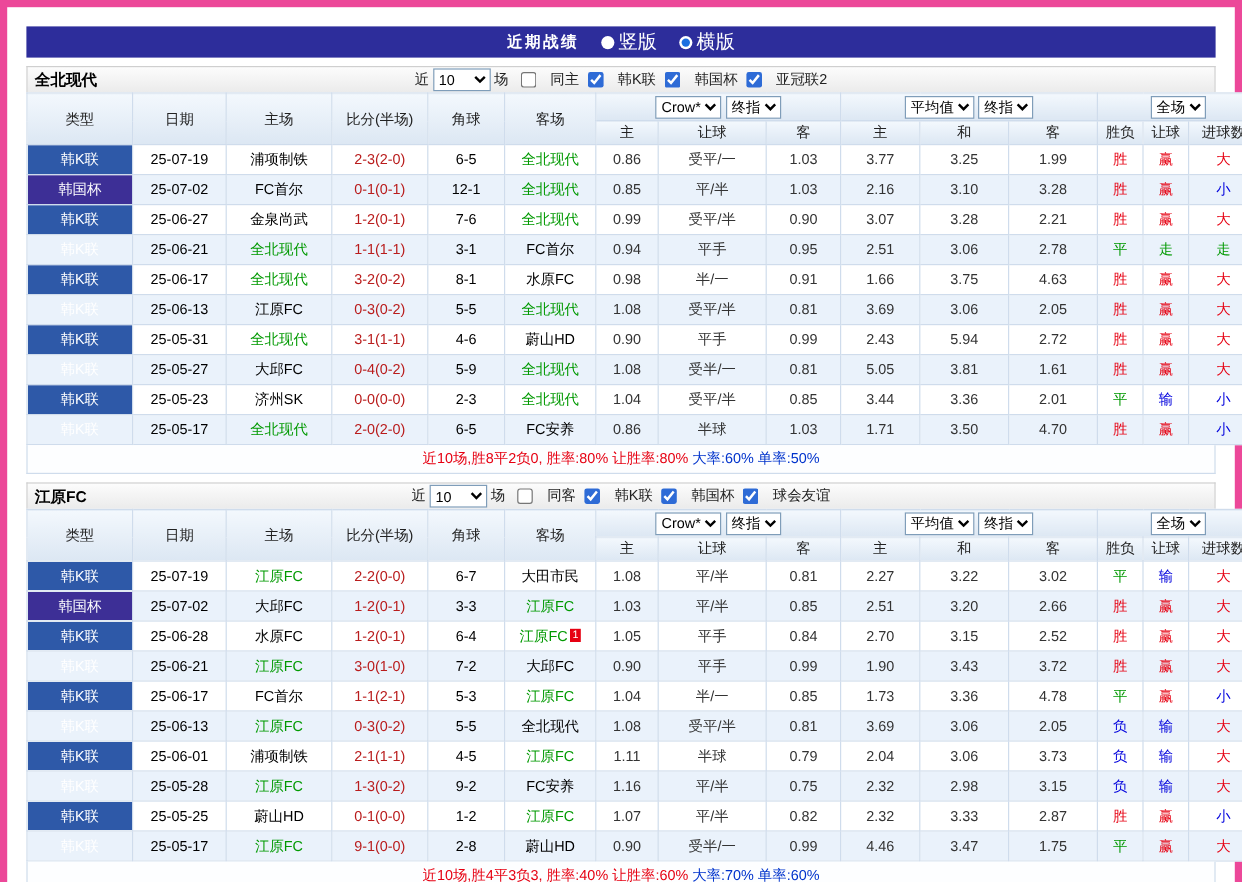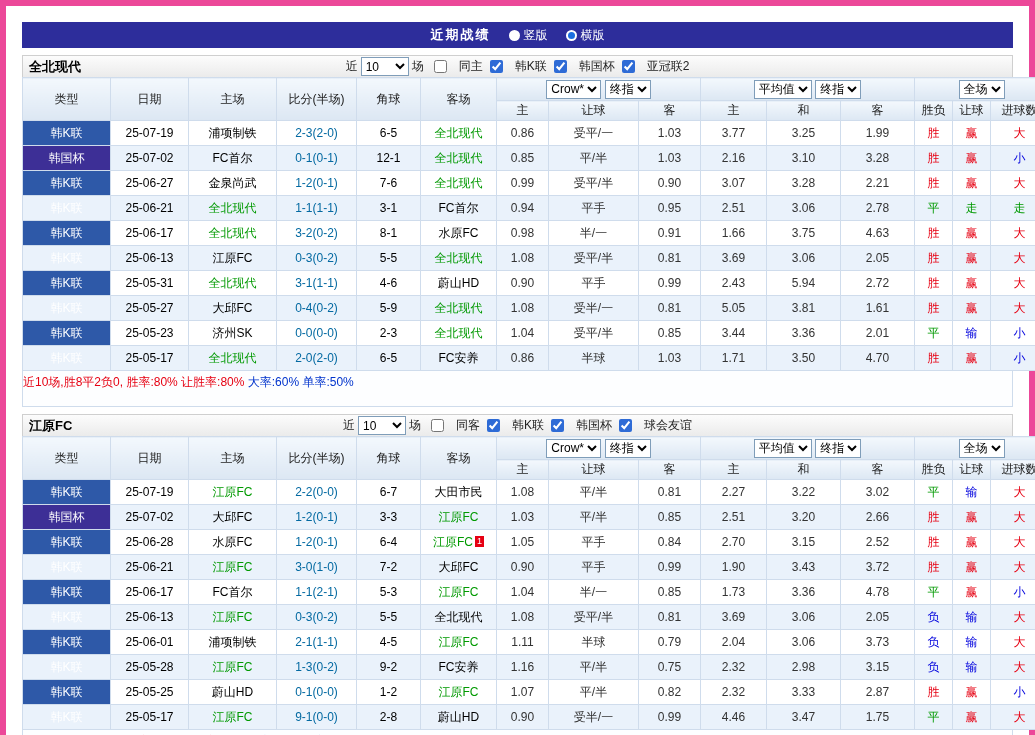--- a/index.html
+++ b/index.html
@@ -1,21 +1,21 @@
 <!DOCTYPE html>
 <html><head>
 <meta charset="utf-8">
 <style>
 *{box-sizing:border-box;margin:0;padding:0}
 html,body{background:#fff}
 body{width:1035px;font-family:"Liberation Sans","DejaVu Sans",sans-serif;font-size:12px;color:#222}
 .wrap{width:1035px;padding:16px;border:6px solid #ec4899;background:#fff}
 .topbar{height:26px;background:#2d2d9b;color:#fff;display:flex;align-items:center;justify-content:center;gap:18px}
 .topbar .title{font-weight:bold;font-size:13px;letter-spacing:2px}
-.radio-lab{display:flex;align-items:center;gap:4px;cursor:pointer;font-size:12px}
+.radio-lab{display:flex;align-items:center;gap:4px;cursor:pointer;font-size:16px}
 .rdo{width:11px;height:11px;border-radius:50%;background:#fff;display:inline-block;position:relative}
 .rdo.sel::after{content:"";position:absolute;left:2px;top:2px;width:7px;height:7px;border-radius:50%;background:#1b6fe0}
 .section{margin-top:7px}
 .sec-head{height:22px;display:flex;align-items:center;background:linear-gradient(#fcfcfc,#ebebeb);border:1px solid #cfcfcf;border-bottom:0;padding:0 6px}
 .team-name{font-weight:bold;font-size:13px;width:170px;color:#000}
 .controls{flex:1;display:flex;align-items:center;justify-content:center;gap:3px}
 .rightpad{width:170px}
 .chk{display:inline-flex;align-items:center;gap:12px;margin-left:7px;cursor:pointer}
 input[type=checkbox]{width:13px;height:13px;accent-color:#2e6bd6;margin:0}
 select{font-size:12px;height:19px;border:1px solid #7f9db9;background:#fff;font-family:inherit}
@@ -23,27 +23,27 @@
 table{width:100%;border-collapse:collapse;table-layout:fixed;border:1px solid #b9cbdf;background:#fff}
 th,td{border:1px solid #cfdcec;text-align:center;white-space:nowrap;overflow:hidden;font-weight:normal}
 thead th{background:linear-gradient(#f3f8fd,#dce7f3);color:#222}
 tr.h1 th{height:23px}
 tr.h2 th{height:20px}
 tbody td{height:25px;color:#000}
 tbody tr.alt td{background:#eaf2fb}
 td.lg{color:#fff;background:#2e59a8}
 td.lg.cup{background:#3d2f96}
 td.hl{color:#009900}
-td.score{color:#0369a1}
+td.score{color:#b91c1c}
 td.num,td.hcap{color:#333}
 td.res.red{color:#e60012}
 td.res.green{color:#009900}
 td.res.blue{color:#0000dd}
 .redcard{display:inline-block;background:#e60012;color:#fff;font-size:9px;line-height:11px;height:11px;padding:0 2px;margin-left:2px;vertical-align:2px}
-.summary{height:36px;line-height:23px;text-align:left;border:1px solid #cfdcec;border-top:0;background:#fdfeff}
+.summary{height:24px;line-height:23px;text-align:center;border:1px solid #cfdcec;border-top:0;background:#fdfeff}
 .c-red{color:#e60012}
 .c-blue{color:#0033cc}
 </style>
 </head>
 <body>
 
 <div class="wrap">
 
   <div class="topbar">
     <span class="title">近期战绩</span>

